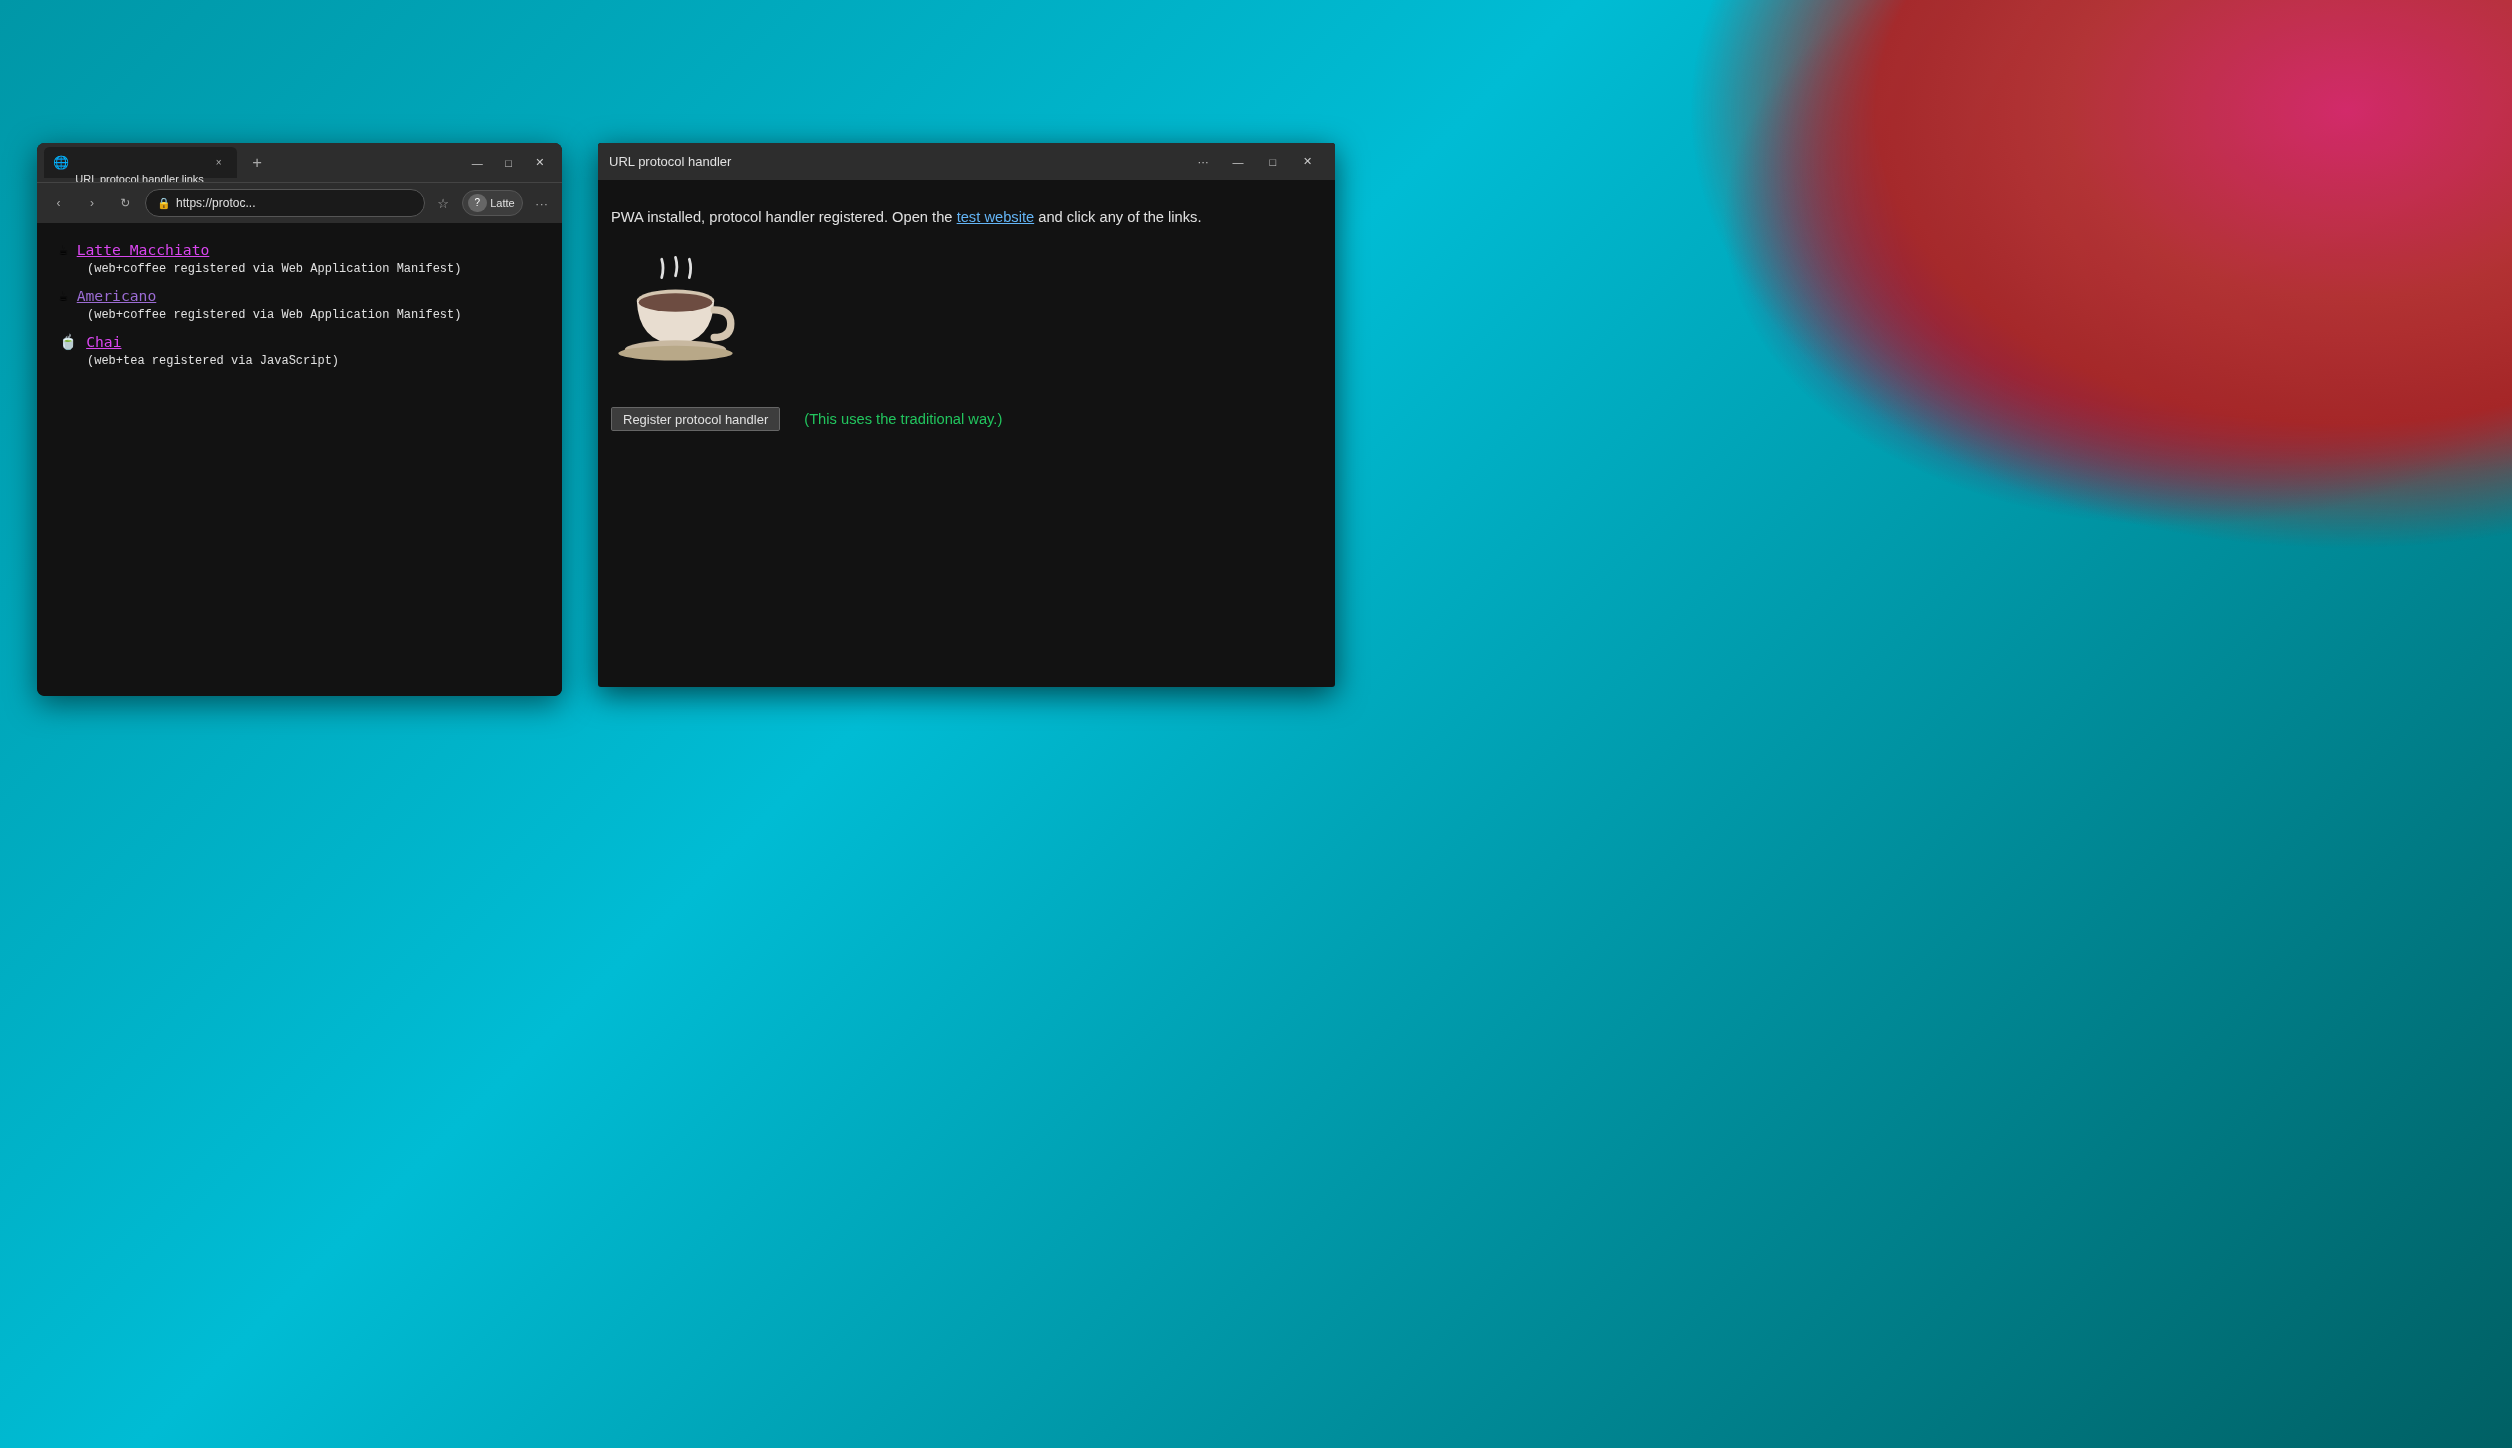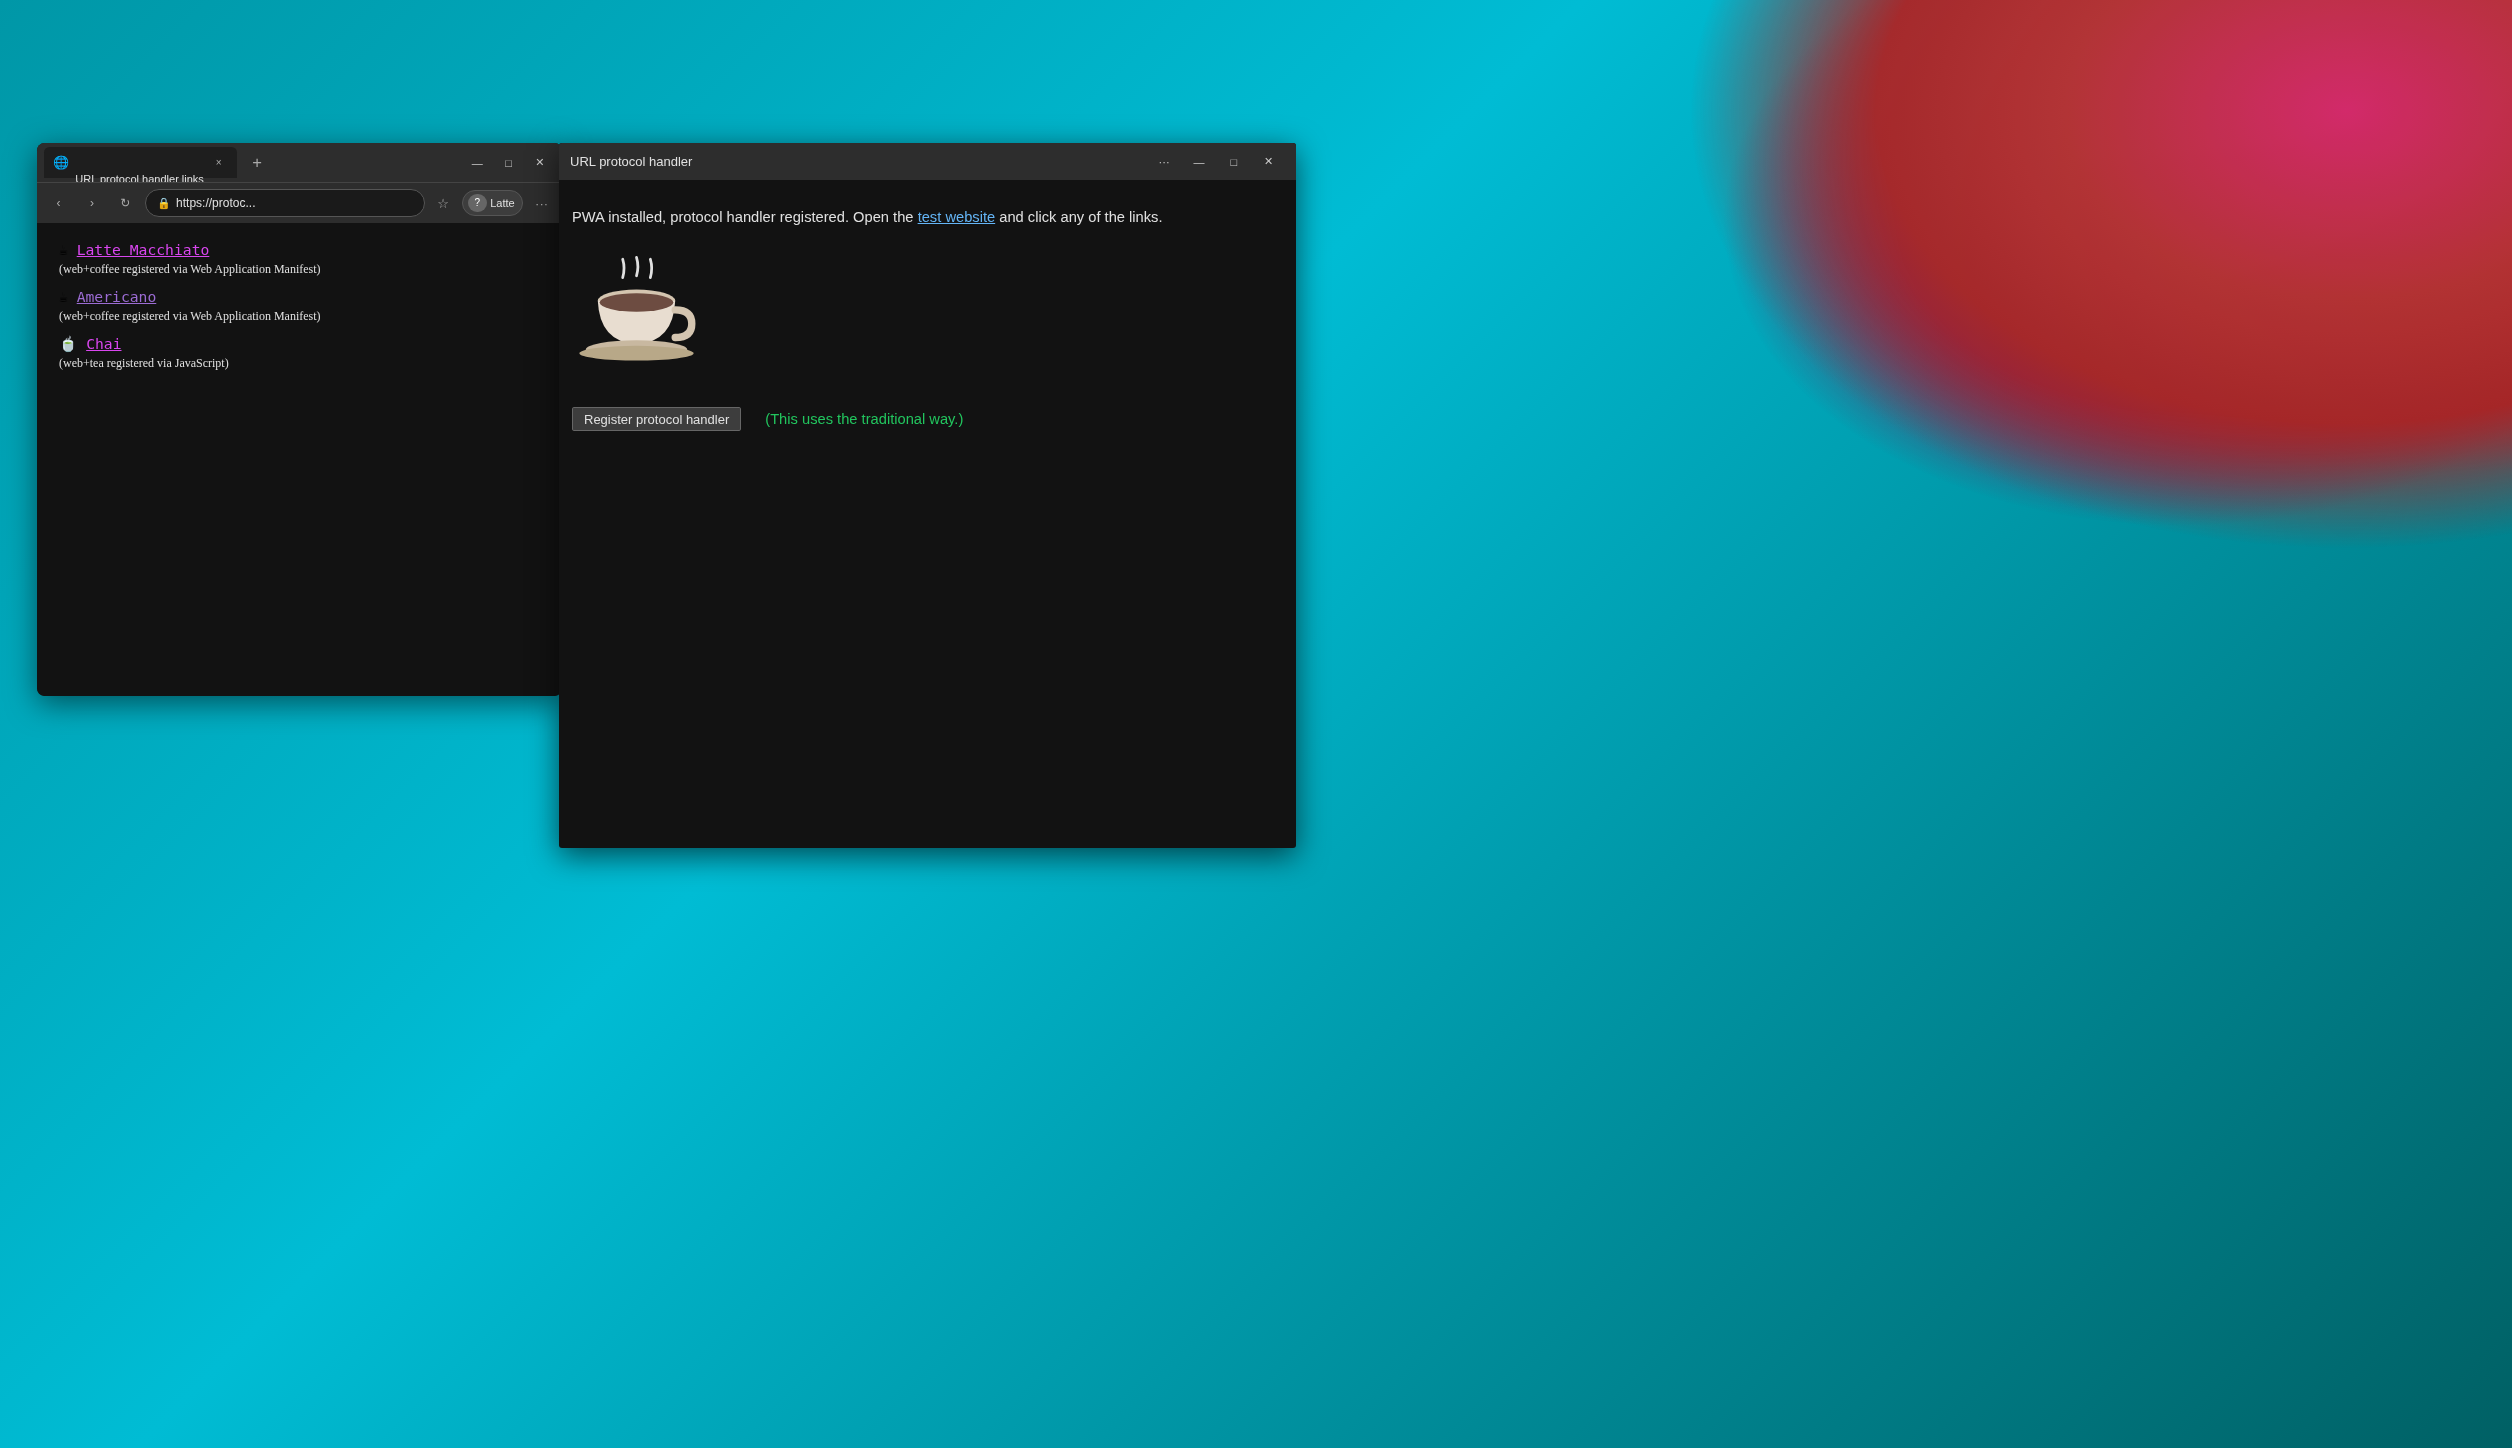--- a/index.html
+++ b/index.html
@@ -241,30 +241,31 @@
     }
 
     .link-anchor.visited {
       color: #9c6cd4;
     }
 
     .link-meta {
       font-size: 12px;
       color: #e0e0e0;
       margin-bottom: 11px;
-      font-family: Liberation Serif, serif;
+      font-family: Liberation Mono, monospace;
+      margin-left: 28px;
     }
 
     
     .pwa-window {
       position: absolute;
       top: 143px;
-      left: 559px;
+      left: 598px;
       width: 737px;
-      height: 705px;
+      height: 544px;
       background: #121212;
       border-radius: 3px;
       box-shadow: 0 7.4px 29.5px rgba(0,0,0,0.6);
       display: flex;
       flex-direction: column;
       overflow: hidden;
     }
 
     .pwa-titlebar {
       height: 37px;

